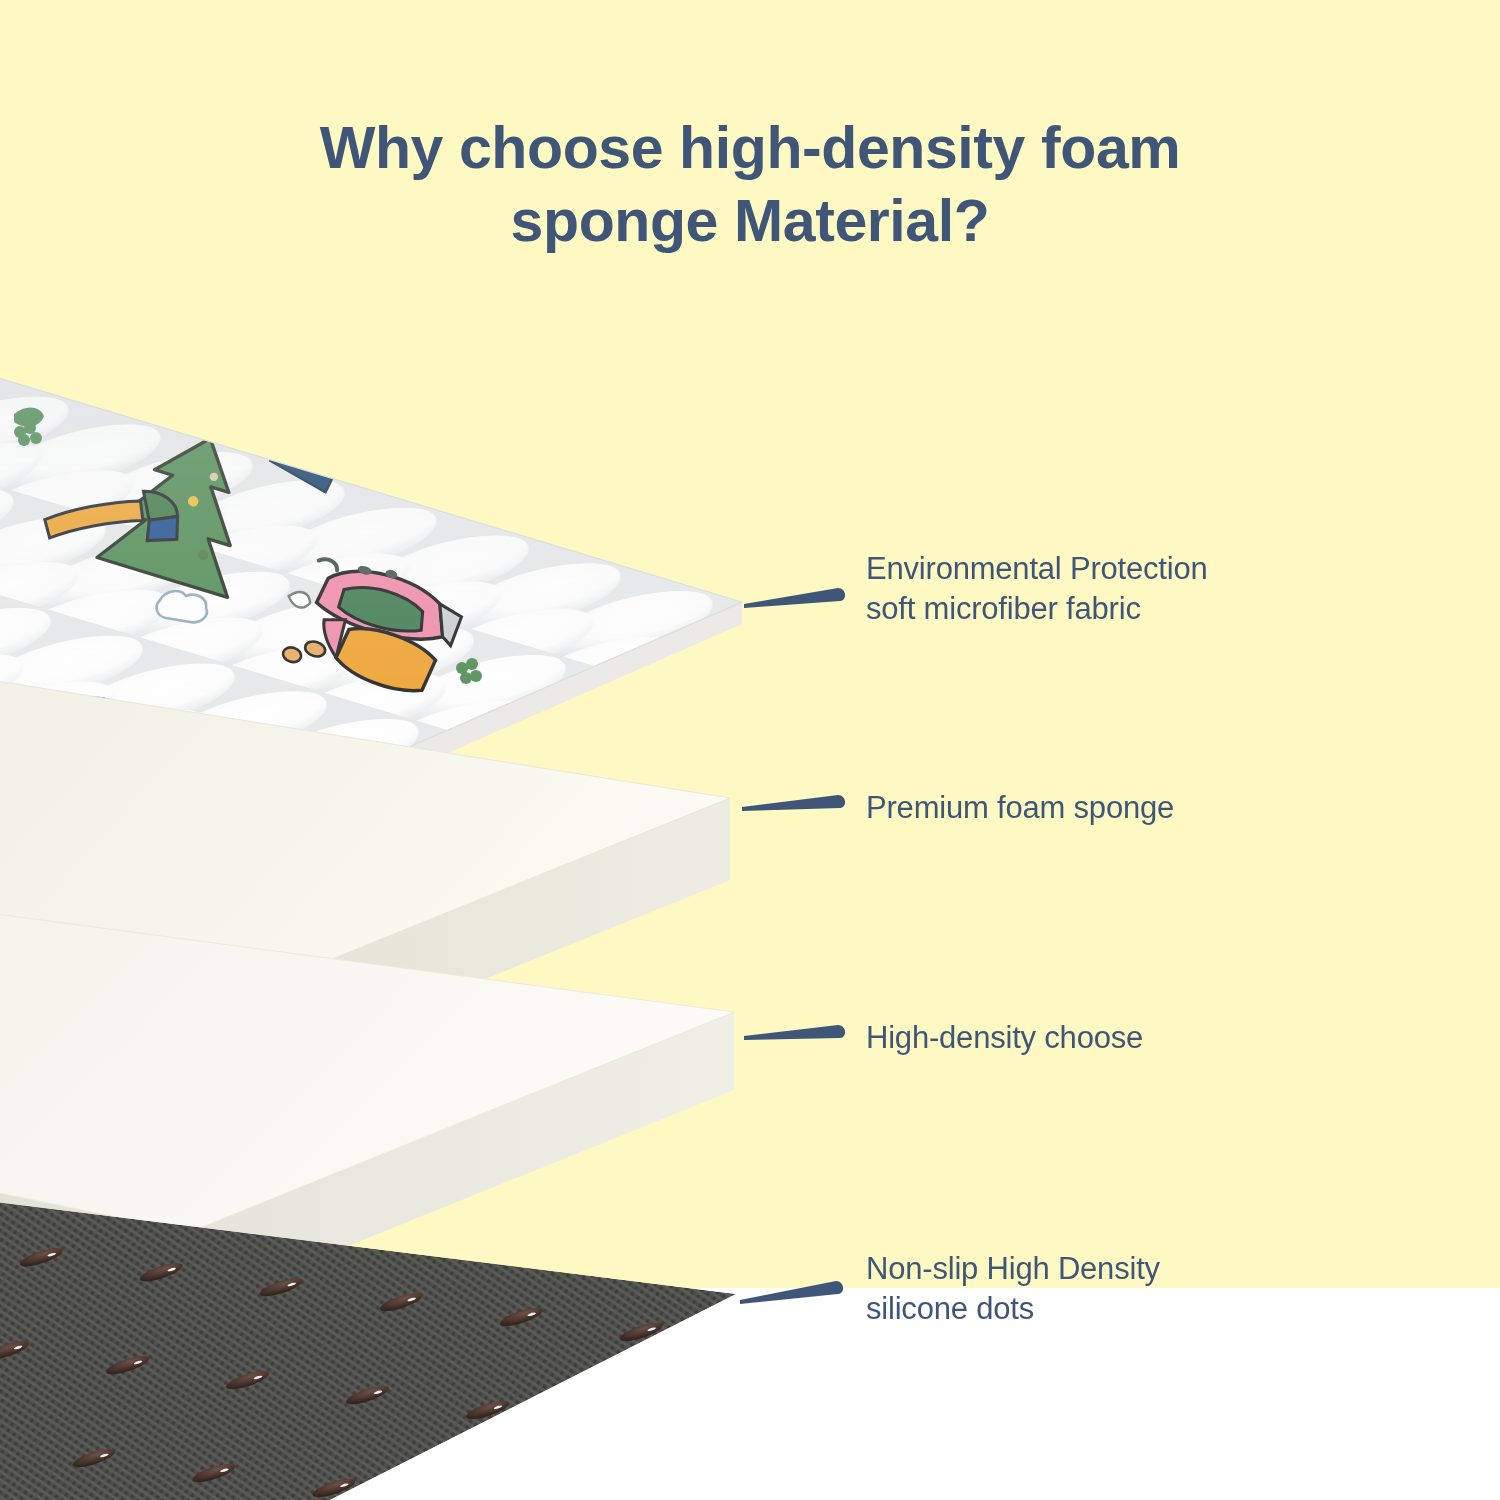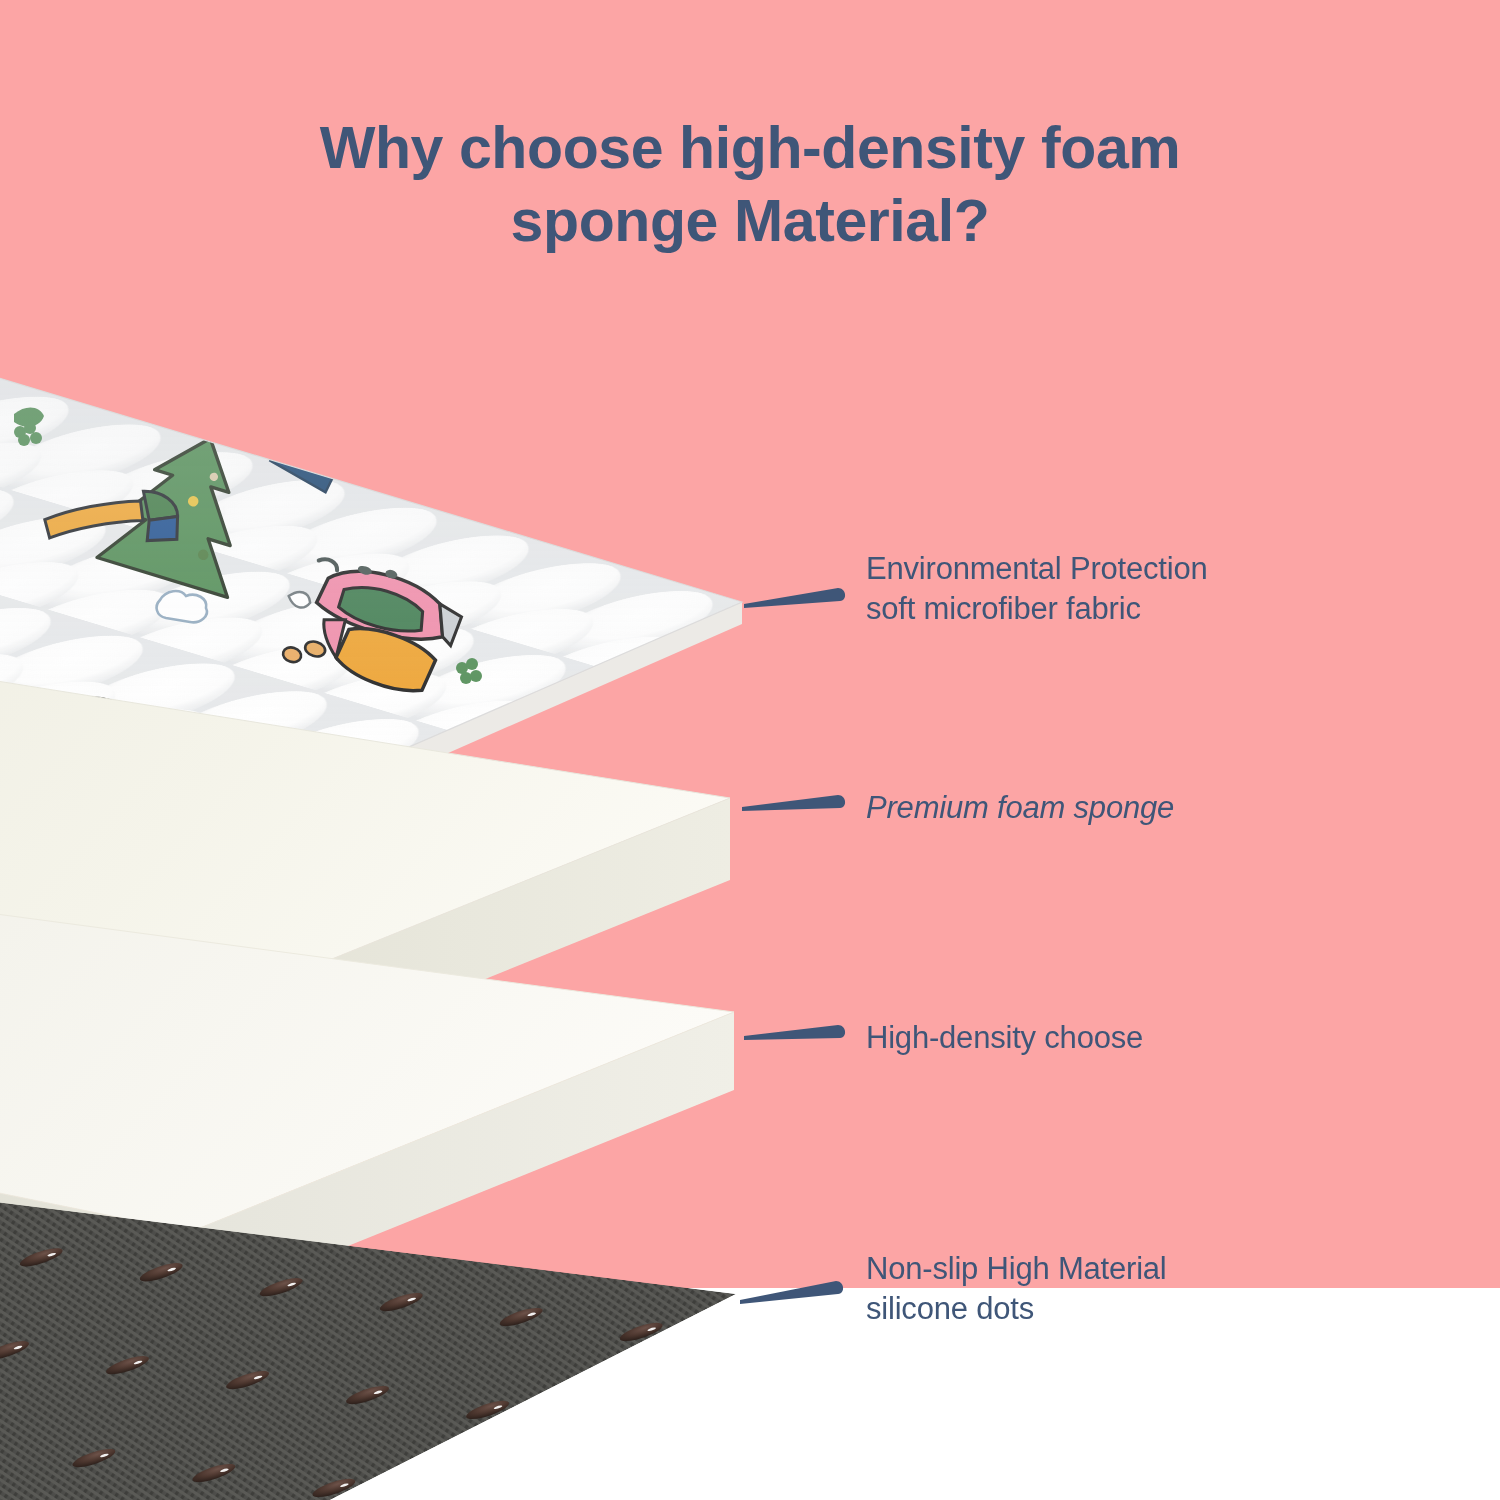--- a/index.html
+++ b/index.html
@@ -5,21 +5,21 @@
   * { margin:0; padding:0; box-sizing:border-box; }
   html,body {
     width:1500px; height:1500px;
     background:#ffffff;
     font-family:"Liberation Sans", sans-serif;
     overflow:hidden;
   }
   #page {
     position:relative;
     width:1500px; height:1288px;
-    background:#fca5a5;
+    background:#fef9c3;
   }
 
   
   #title {
     position:absolute;
     left:0; top:112px;
     width:1500px;
     text-align:center;
     font-size:59px;
     font-weight:bold;
@@ -41,21 +41,21 @@
   .label {
     position:absolute;
     color:#3f5678;
     font-size:31px;
     line-height:1.28;
     font-weight:400;
     letter-spacing:-0.2px;
     white-space:pre-line;
   }
   #label-0 { left:866px; top:549px; }
-  #label-1 { left:866px; top:788px;font-style:italic; }
+  #label-1 { left:866px; top:788px; }
   #label-2 { left:866px; top:1018px; }
   #label-3 { left:866px; top:1249px; }
 </style>
 </head>
 <body>
 
 <div id="page">
 
   <div id="title">Why choose high-density foam
 sponge Material?</div>
@@ -352,16 +352,16 @@
     </svg>
   </div>
 
   <div class="label" id="label-0">Environmental Protection
 soft microfiber fabric</div>
 
   <div class="label" id="label-1">Premium foam sponge</div>
 
   <div class="label" id="label-2">High-density choose</div>
 
-  <div class="label" id="label-3">Non-slip High Material
+  <div class="label" id="label-3">Non-slip High Density
 silicone dots</div>
 
 </div>
 
 </body></html>

